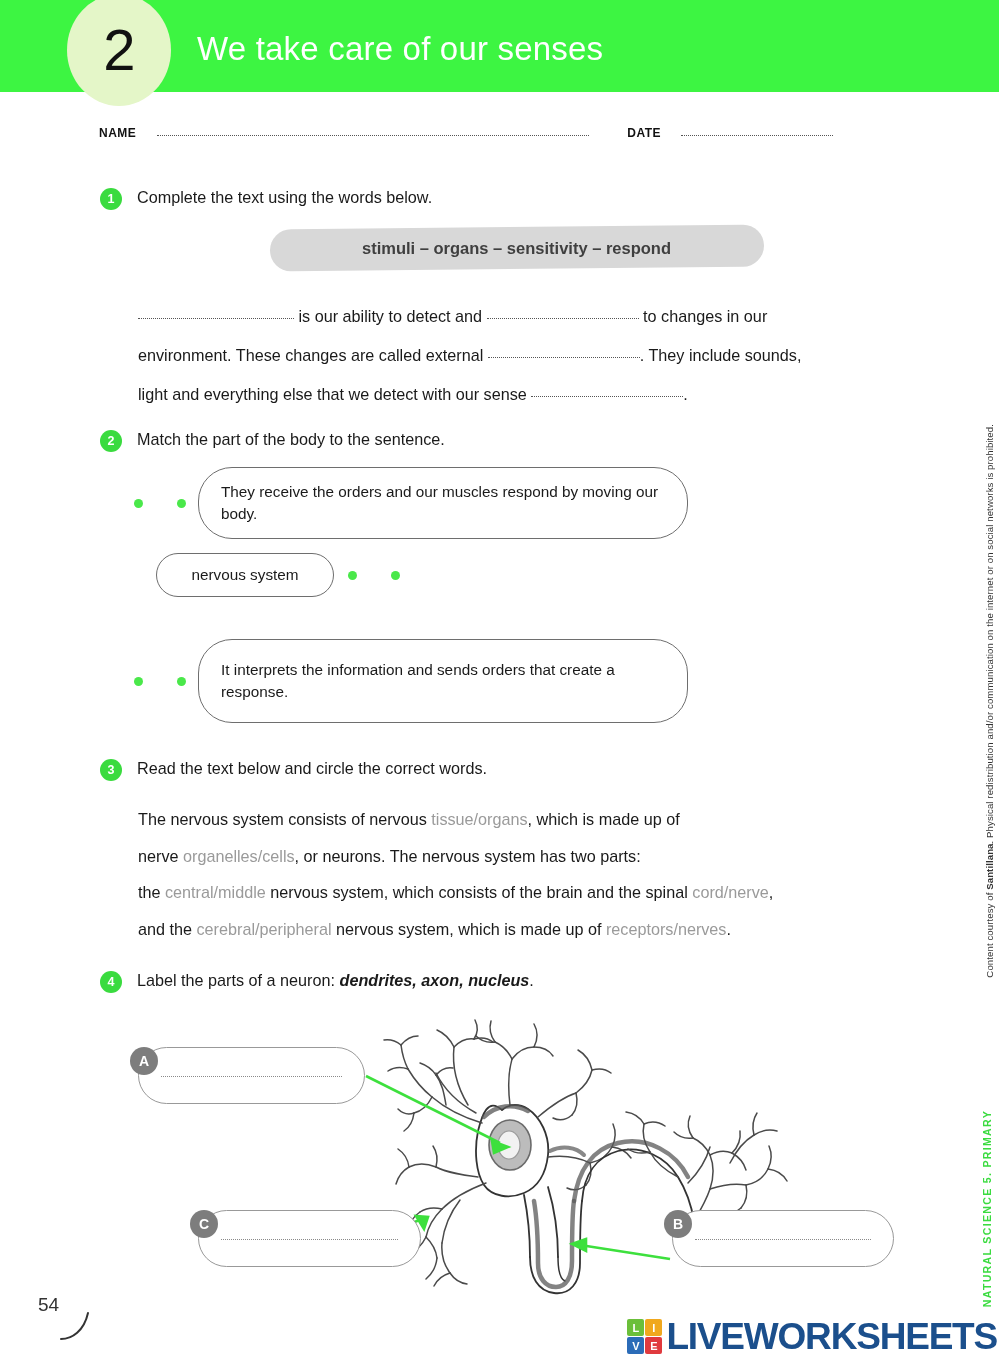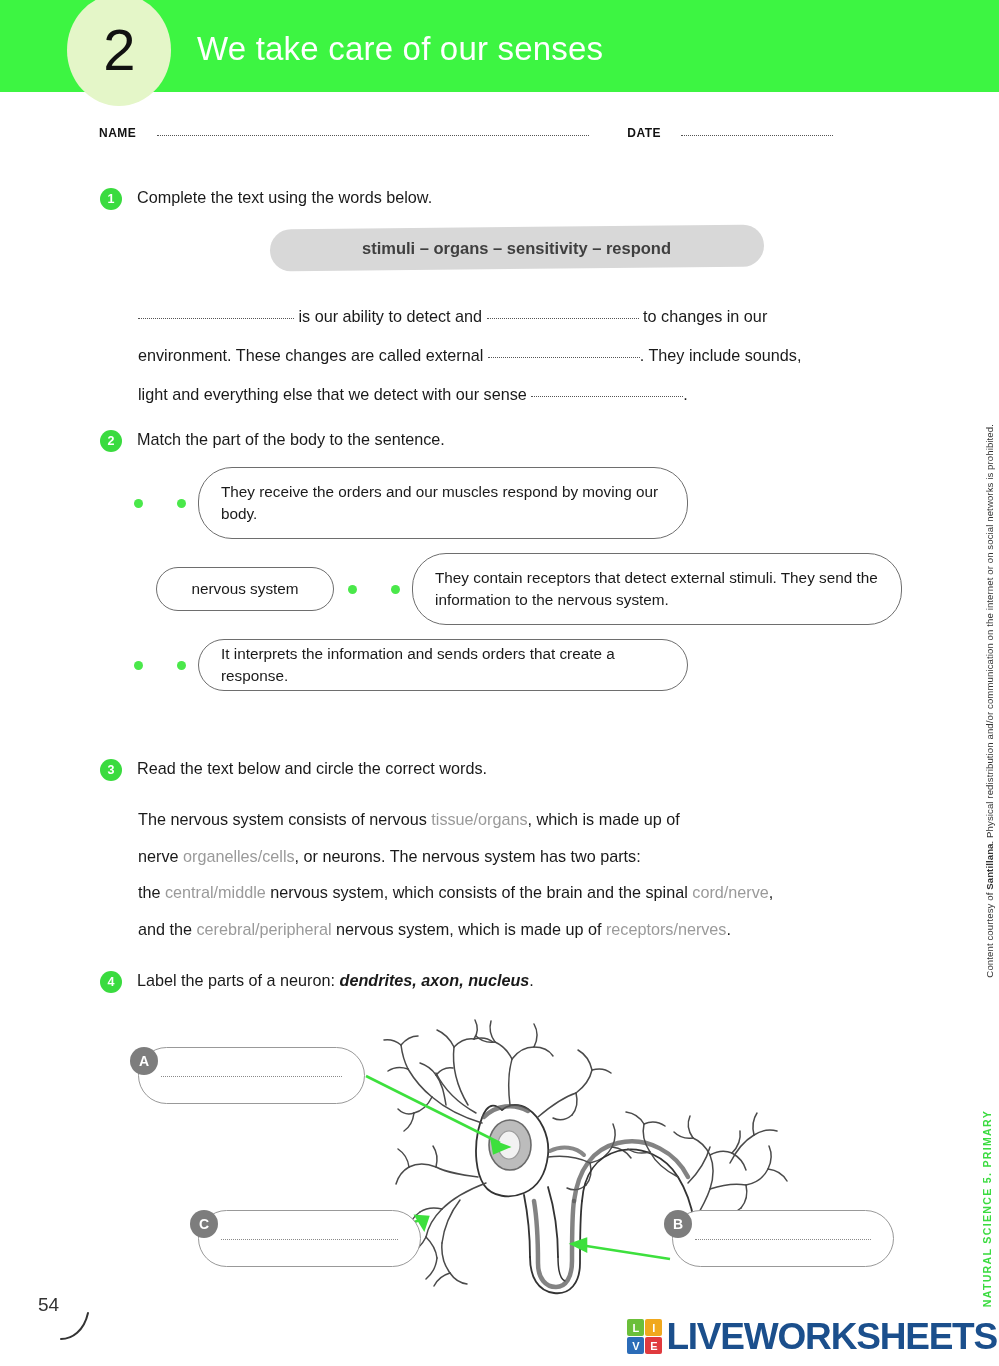--- a/index.html
+++ b/index.html
@@ -185,21 +185,21 @@
     background: #ffffff;
     font-size: 15.3px;
     color: #1a1a1a;
     display: flex;
     align-items: center;
     padding: 10px 22px;
     line-height: 1.42;
   }
   .pill-right.h1 { width: 490px; height: 72px; }
   .pill-right.h2 { width: 490px; height: 72px; }
-  .pill-right.h3 { width: 490px; height: 52px; }
+  .pill-right.h3 { width: 490px; height: 84px; }
 
   
   #ex3-num { top: 759px; left: 100px; }
   #ex3-title { top: 759px; left: 137px; }
 
   .circle-text {
     position: absolute;
     top: 801px;
     left: 138px;
     width: 745px;
@@ -384,21 +384,20 @@
   <div class="match-row r1">
     <div class="dot dot-l"></div>
     <div class="dot dot-r"></div>
     <div class="pill-right h1">They receive the orders and our muscles respond by moving our body.</div>
   </div>
 
   <div class="match-row r2">
     <div class="pill pill-left w2">nervous system</div>
     <div class="dot dot-l"></div>
     <div class="dot dot-r"></div>
-    <div class="pill-right h2">They contain receptors that detect external stimuli. They send the information to the nervous system.</div>
   </div>
 
   <div class="match-row r3">
     <div class="dot dot-l"></div>
     <div class="dot dot-r"></div>
     <div class="pill-right h3">It interprets the information and sends orders that create a response.</div>
   </div>
 
 </div>
 

